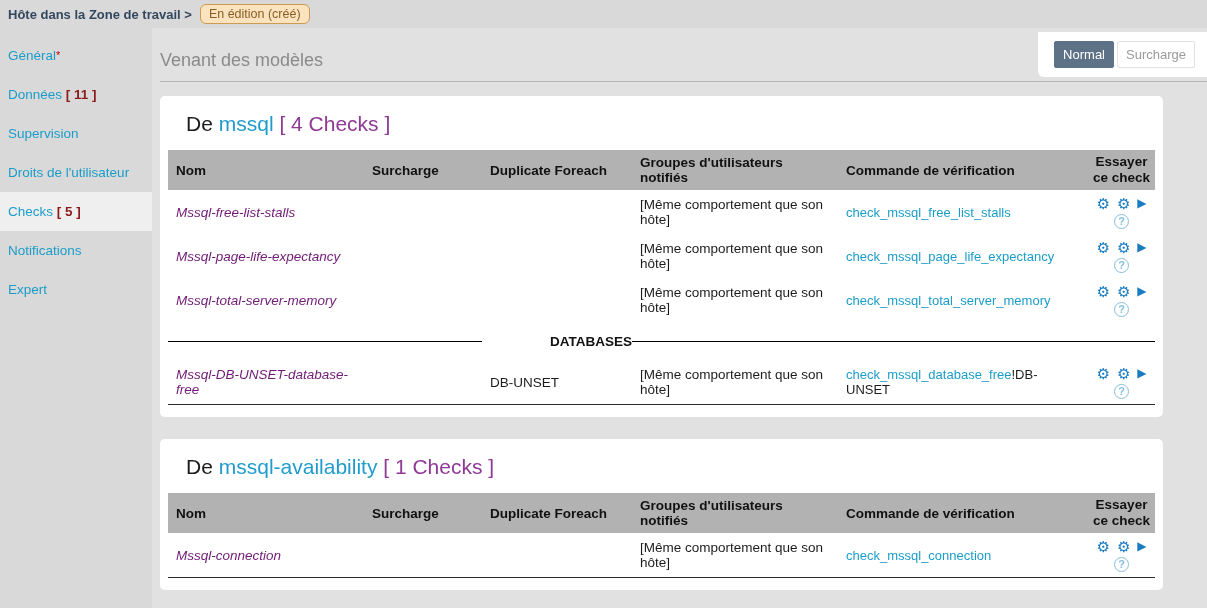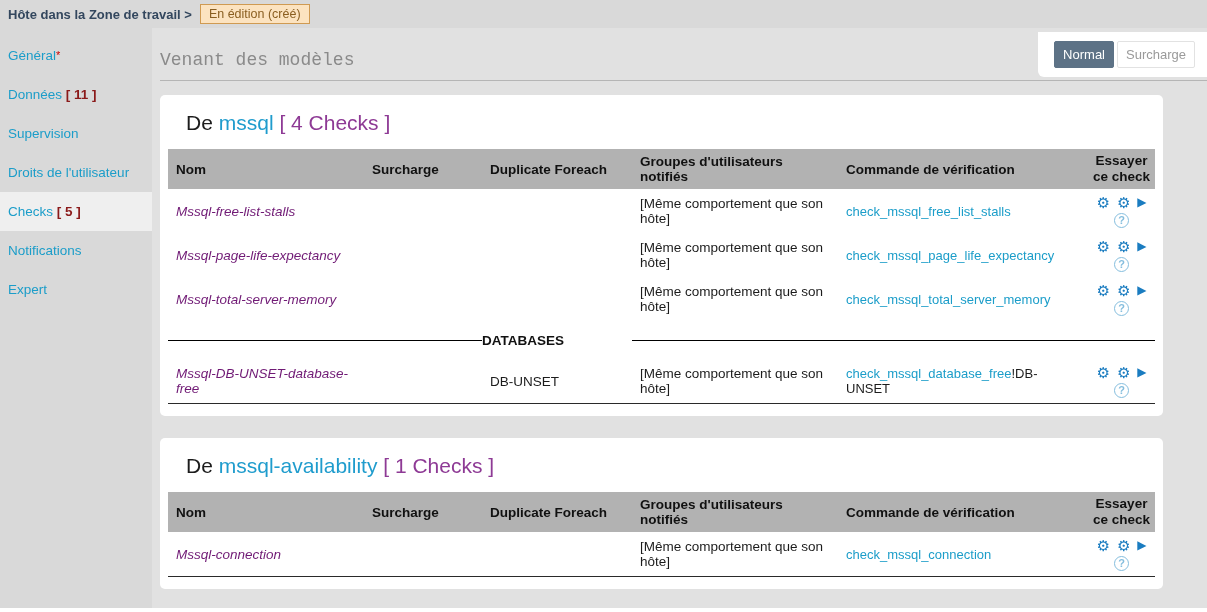--- a/index.html
+++ b/index.html
@@ -9,38 +9,38 @@
     width:1207px; height:608px; overflow:hidden; background:#d9d9d9;
     position:relative;
   }
   
   .topbar {
     height:28px; display:flex; align-items:center; gap:8px;
     padding-left:8px; background:#d9d9d9;
   }
   .crumb { font-size:13px; font-weight:bold; color:#33475e; }
   .badge {
-    background:#fce3c0; border:1px solid #cf9a52; border-radius:0;
+    background:#fce3c0; border:1px solid #cf9a52; border-radius:6px;
     color:#8a5e20; font-size:12.5px; padding:2px 8px;
   }
   
   .app { display:flex; height:584px; }
   .sidebar { width:152px; flex:0 0 152px; padding-top:8px; background:#d9d9d9; }
   .side-item {
     padding:11px 8px; font-size:13.5px; line-height:17px;
     color:#1b9dc9; cursor:pointer;
   }
   .side-item.active { background:#efefef; }
   .count { color:#8b1a1a; font-weight:bold; }
   .mark { color:#cc0000; font-size:11px; vertical-align:top; }
   .main { flex:1; background:#e1e1e1; position:relative; padding-top:22px; }
   
   .section-title {
     margin:0 0 0 8px; padding-bottom:10px; border-bottom:1px solid #b5b5b5;
-    color:#8a8a8a; font-size:18px; font-weight:normal;font-family:Liberation Mono, monospace;
+    color:#8a8a8a; font-size:18px; font-weight:normal;
   }
   .toggle-box {
     position:absolute; top:4px; right:0; background:#ffffff;
     padding:9px 12px 9px 16px; border-bottom-left-radius:6px;
     display:flex; gap:3px; align-items:center;
   }
   .btn { font-family:inherit; font-size:13px; padding:5px 8px; cursor:pointer; }
   .btn.normal { background:#5d7286; color:#ffffff; border:1px solid #5d7286; border-radius:2px; }
   .btn.surcharge { background:#ffffff; color:#9a9a9a; border:1px solid #e2e2e2; border-radius:2px; }
   
@@ -65,21 +65,21 @@
   .cell.name { color:#701a75; cursor:pointer;font-style:italic; }
   .cell.cmd { font-size:13px; word-wrap:break-word; }
   .cmd-link { color:#1b9dc9; cursor:pointer; }
   .cmd-suffix { color:#1c1c1c; }
   
   .divider {
     display:grid; grid-template-columns:var(--cols); height:38px;
     align-items:center; font-size:13.5px; font-weight:bold; color:#111111;
   }
   .dl-left  { grid-column:1 / 3; border-top:1px solid #000; height:0; }
-  .d-label  { grid-column:3 / 4; text-align:left; }
+  .d-label  { grid-column:3 / 4; text-align:right; }
   .dl-right { grid-column:4 / 7; border-top:1px solid #000; height:0; }
   
   .icons { display:flex; flex-direction:column; align-items:center; gap:1px; padding:4px 6px; }
   .icons .line1 { display:flex; align-items:center; gap:7px; }
   .gear { color:#1a7cc0; font-size:15px; line-height:15px; cursor:pointer; }
   .play { color:#1a7cc0; font-size:12px; line-height:12px; cursor:pointer; }
   .help {
     width:15px; height:15px; border:1.5px solid #85bede; border-radius:50%;
     color:#85bede; font-size:11px; font-weight:bold; line-height:1;
     display:flex; align-items:center; justify-content:center; cursor:pointer; margin-top:2px;

